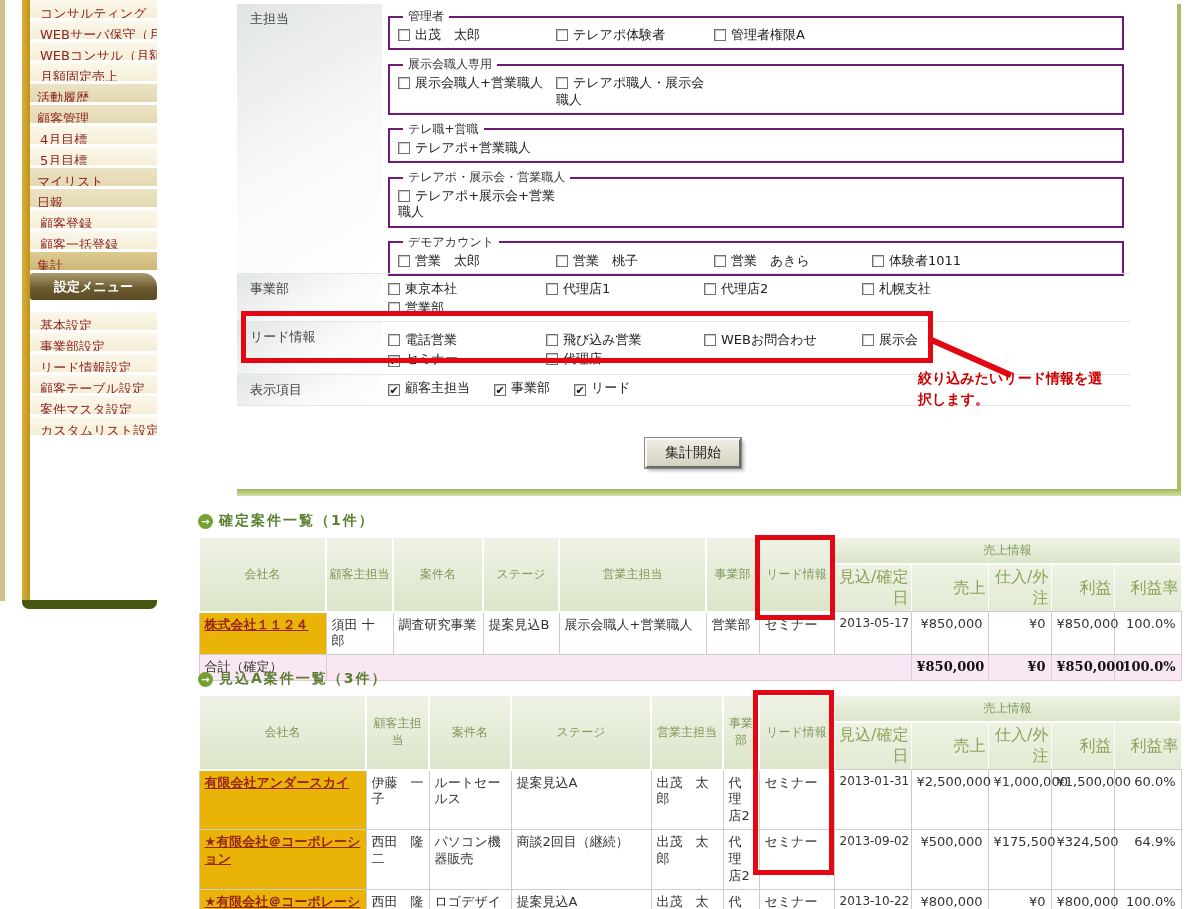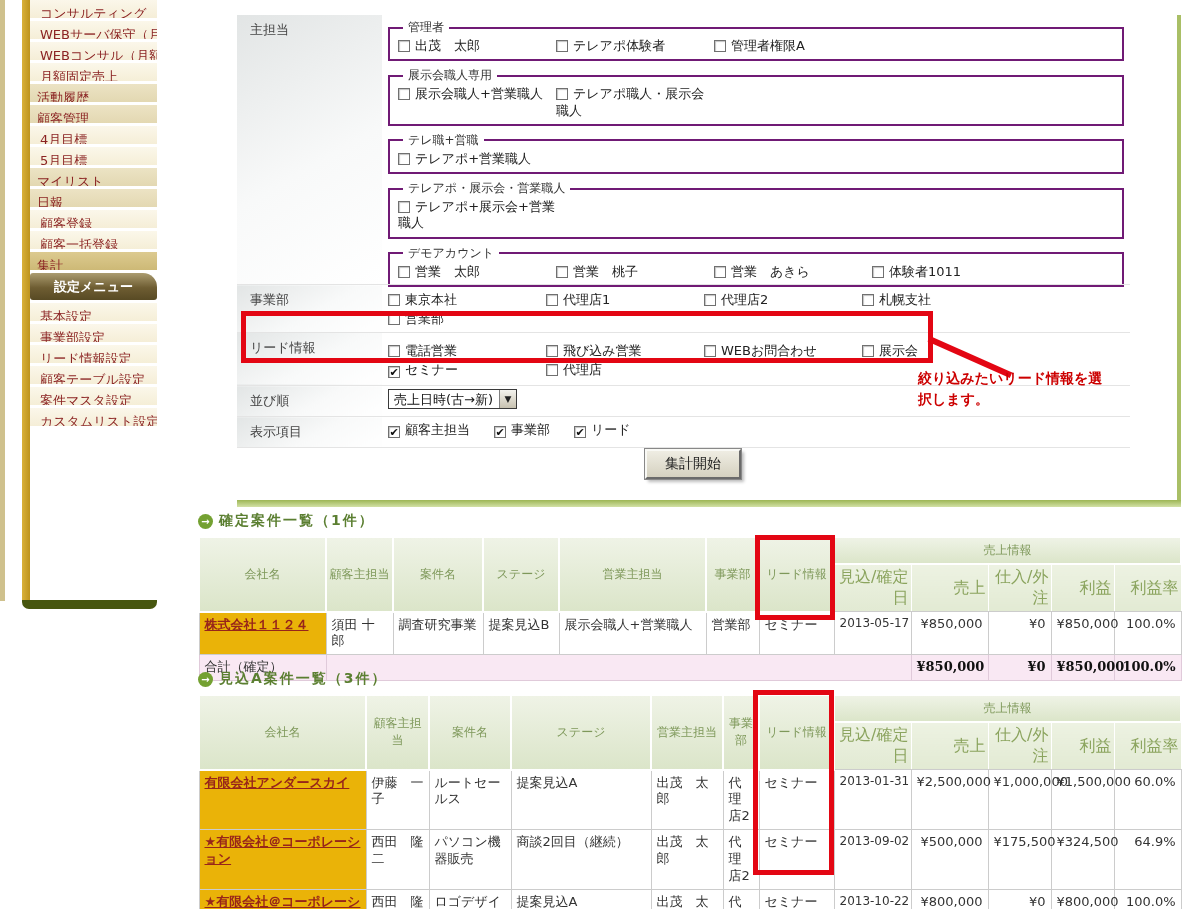--- a/index.html
+++ b/index.html
@@ -9,28 +9,28 @@
   
   .side-edge { position:absolute; left:0; top:0; width:5px; height:601px; background:#cfc18d; }
   .side-gold { position:absolute; left:22px; top:0; width:8px; height:600px;
                background:linear-gradient(90deg,#d9b13a,#bd931d); }
   .sidebar-menu { position:absolute; left:30px; top:0; width:127px; }
   .menu-item { height:18px; line-height:27px; margin-bottom:3px; font-size:13px; color:#8b2323;
                padding-left:7px; cursor:pointer; overflow:hidden; white-space:nowrap; }
   .menu-item.sub    { background:linear-gradient(#fbf7ea,#f5eed7); padding-left:10px; }
   .menu-item.top    { background:linear-gradient(#ece3c4,#e3d8b2); }
   .menu-item.active { background:linear-gradient(#dcca90,#cdb976); }
-  .menu-header { height:27px; line-height:27px; margin-bottom:3px; text-align:center; color:#fff;
+  .menu-header { height:27px; line-height:27px; margin-bottom:12px; text-align:center; color:#fff;
                  font-weight:bold; font-size:13px; border-radius:3px 14px 3px 3px;
                  background:linear-gradient(#ab9c70,#6e5d32 55%,#584a24); }
   .side-cap { position:absolute; left:22px; top:600px; width:135px; height:9px;
               background:#47560f; border-radius:0 0 7px 7px; }
 
   
-  .form-panel { position:absolute; left:237px; top:15px; width:944px; height:492px;
+  .form-panel { position:absolute; left:237px; top:4px; width:944px; height:492px;
                 border-right:4px solid #a9bf66; background:#fff; }
   .form-bottom { position:absolute; left:0; top:485px; width:944px; height:7px;
                  background:linear-gradient(#9db655,#d3e1a6); }
   .form-table { border-collapse:collapse; width:893px; table-layout:fixed; }
   .form-table th.flabel { width:145px; font-weight:normal; text-align:left; vertical-align:top;
         padding:6px 6px 6px 13px; font-size:13px; color:#444;
         background:linear-gradient(150deg,#e2e5e5,#f8f9f9 55%,#ffffff);
         border-bottom:1px solid #e4e4e4; }
   .form-table td.fcontent { padding:3px 6px; border-bottom:1px solid #e4e4e4;
         vertical-align:top; font-size:13px; color:#222; }
@@ -139,29 +139,20 @@
               <div class="cbgrid" id="division-opts"><label class="cb"><span class="cbx"></span><span class="cbt">東京本社</span></label><label class="cb"><span class="cbx"></span><span class="cbt">代理店1</span></label><label class="cb"><span class="cbx"></span><span class="cbt">代理店2</span></label><label class="cb"><span class="cbx"></span><span class="cbt">札幌支社</span></label><label class="cb"><span class="cbx"></span><span class="cbt">営業部</span></label></div>
             </td>
       </tr>
       <tr>
         <th class="flabel">リード情報</th>
         <td class="fcontent" style="padding-top:6px;padding-bottom:6px;">
           <div class="cbgrid" id="lead-opts"><label class="cb"><span class="cbx"></span><span class="cbt">電話営業</span></label><label class="cb"><span class="cbx"></span><span class="cbt">飛び込み営業</span></label><label class="cb"><span class="cbx"></span><span class="cbt">WEBお問合わせ</span></label><label class="cb"><span class="cbx"></span><span class="cbt">展示会</span></label><label class="cb"><span class="cbx">✔</span><span class="cbt">セミナー</span></label><label class="cb"><span class="cbx"></span><span class="cbt">代理店</span></label></div>
         </td>
       </tr>
       <tr>
-        <th class="flabel">並び順</th>
-        <td class="fcontent">
-          <span class="selectbox">
-            <span class="selval">売上日時(古→新)</span>
-            <span class="selarrow">▼</span>
-          </span>
-        </td>
-      </tr>
-      <tr>
         <th class="flabel">表示項目</th>
         <td class="fcontent">
               <div id="display-opts"><label class="cb inline"><span class="cbx">✔</span><span class="cbt">顧客主担当</span></label><label class="cb inline"><span class="cbx">✔</span><span class="cbt">事業部</span></label><label class="cb inline"><span class="cbx">✔</span><span class="cbt">リード</span></label></div>
             </td>
       </tr>
     </tbody>
       </table>
     <button class="submit-btn">集計開始</button>
     <div class="form-bottom"></div>
   </section>

